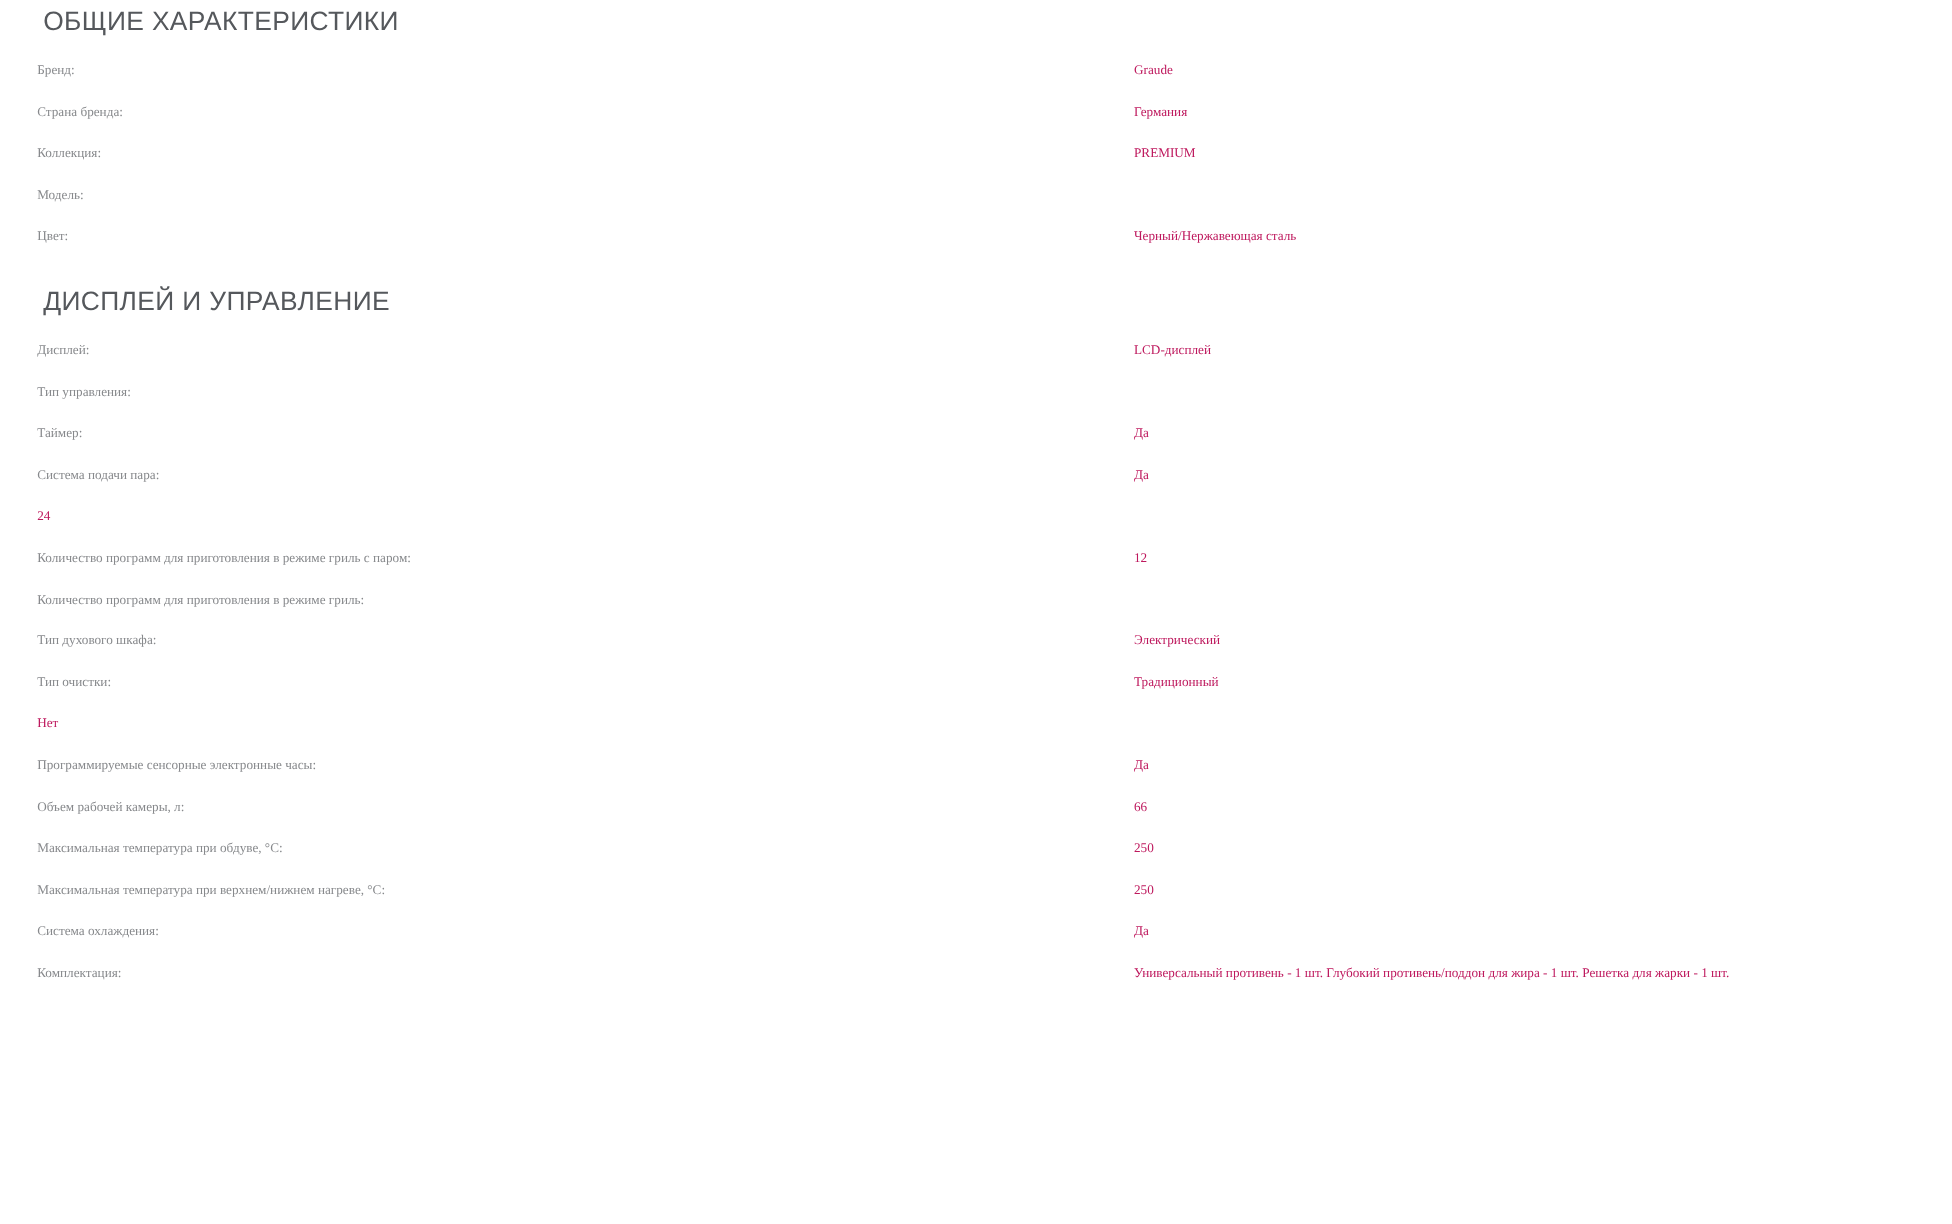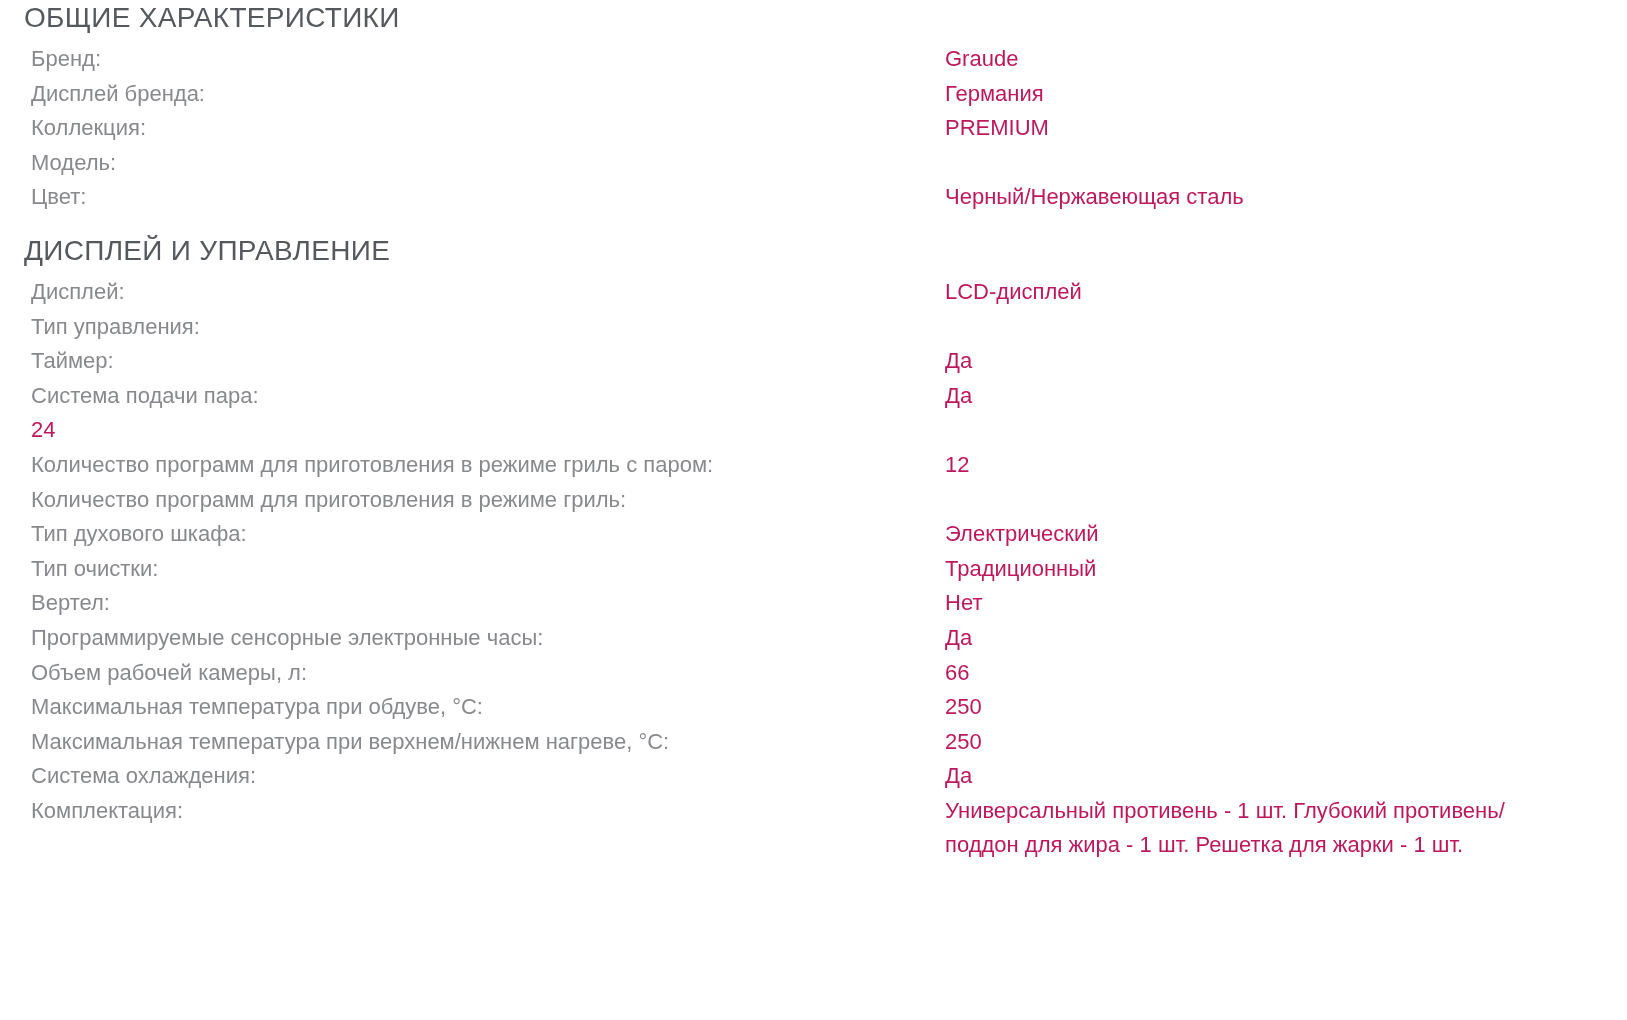--- a/index.html
+++ b/index.html
@@ -11,37 +11,38 @@
   .page {
     width: 1627px;
     height: 1020px;
     box-sizing: border-box;
     padding: 2px 60px 20px 0;
     overflow: hidden;
     background: #ffffff;
   }
   .section-title {
     margin: 22px 0 10px 0;
-    padding-left: 24px;
-    font-size: 28px;
+    padding-left: 36px;
+    font-size: 22px;
     line-height: 28px;
     font-weight: 400;
     letter-spacing: 0.3px;
     color: #55585c;
     text-transform: uppercase;
   }
   .section:first-child .section-title {
     margin-top: 2px;
   }
   .spec-row {
     display: grid;
     grid-template-columns: 914px 1fr;
     padding-left: 31px;
-    font-size: 22px;
+    font-size: 11px;
     line-height: 34.6px;
+    font-family: Liberation Serif, serif;
   }
   .spec-label {
     color: #87898c;
     font-weight: 400;
   }
   .spec-value {
     color: #be185d;
     font-weight: 400;
   }
 </style>
@@ -50,21 +51,21 @@
 
 <div class="page">
 
   <div class="section">
     <h2 class="section-title">ОБЩИЕ ХАРАКТЕРИСТИКИ</h2>
     <div class="spec-row">
       <div class="spec-label">Бренд:</div>
       <div class="spec-value">Graude</div>
     </div>
     <div class="spec-row">
-      <div class="spec-label">Дисплей бренда:</div>
+      <div class="spec-label">Страна бренда:</div>
       <div class="spec-value">Германия</div>
     </div>
     <div class="spec-row">
       <div class="spec-label">Коллекция:</div>
       <div class="spec-value">PREMIUM</div>
     </div>
     <div class="spec-row">
       <div class="spec-label">Модель:</div>
     </div>
   </div>
@@ -108,21 +109,20 @@
     </div>
     <div class="spec-row">
       <div class="spec-label">Тип духового шкафа:</div>
       <div class="spec-value">Электрический</div>
     </div>
     <div class="spec-row">
       <div class="spec-label">Тип очистки:</div>
       <div class="spec-value">Традиционный</div>
     </div>
     <div class="spec-row">
-      <div class="spec-label">Вертел:</div>
       <div class="spec-value">Нет</div>
     </div>
     <div class="spec-row">
       <div class="spec-label">Программируемые сенсорные электронные часы:</div>
       <div class="spec-value">Да</div>
     </div>
     <div class="spec-row">
       <div class="spec-label">Объем рабочей камеры, л:</div>
       <div class="spec-value">66</div>
     </div>

